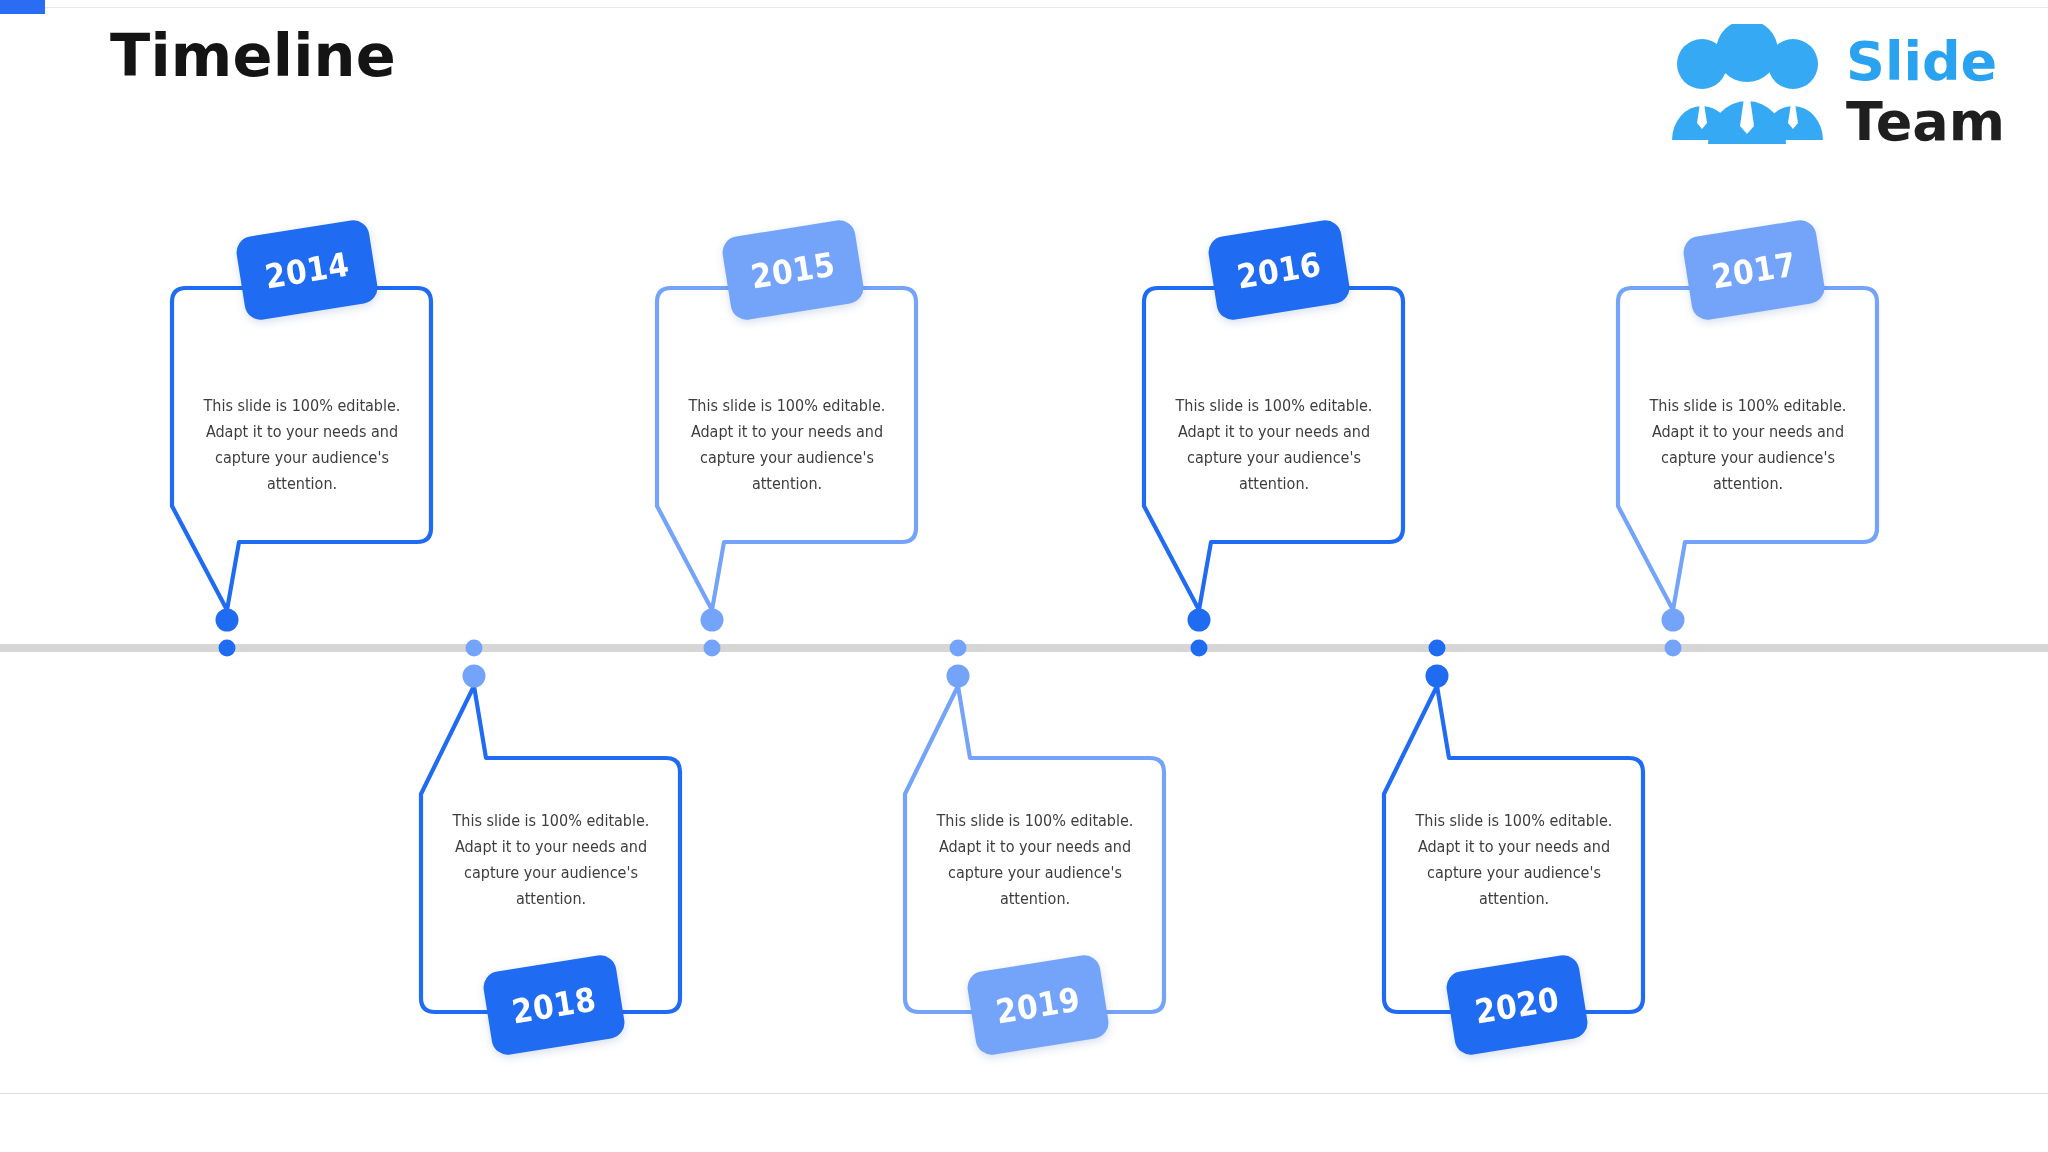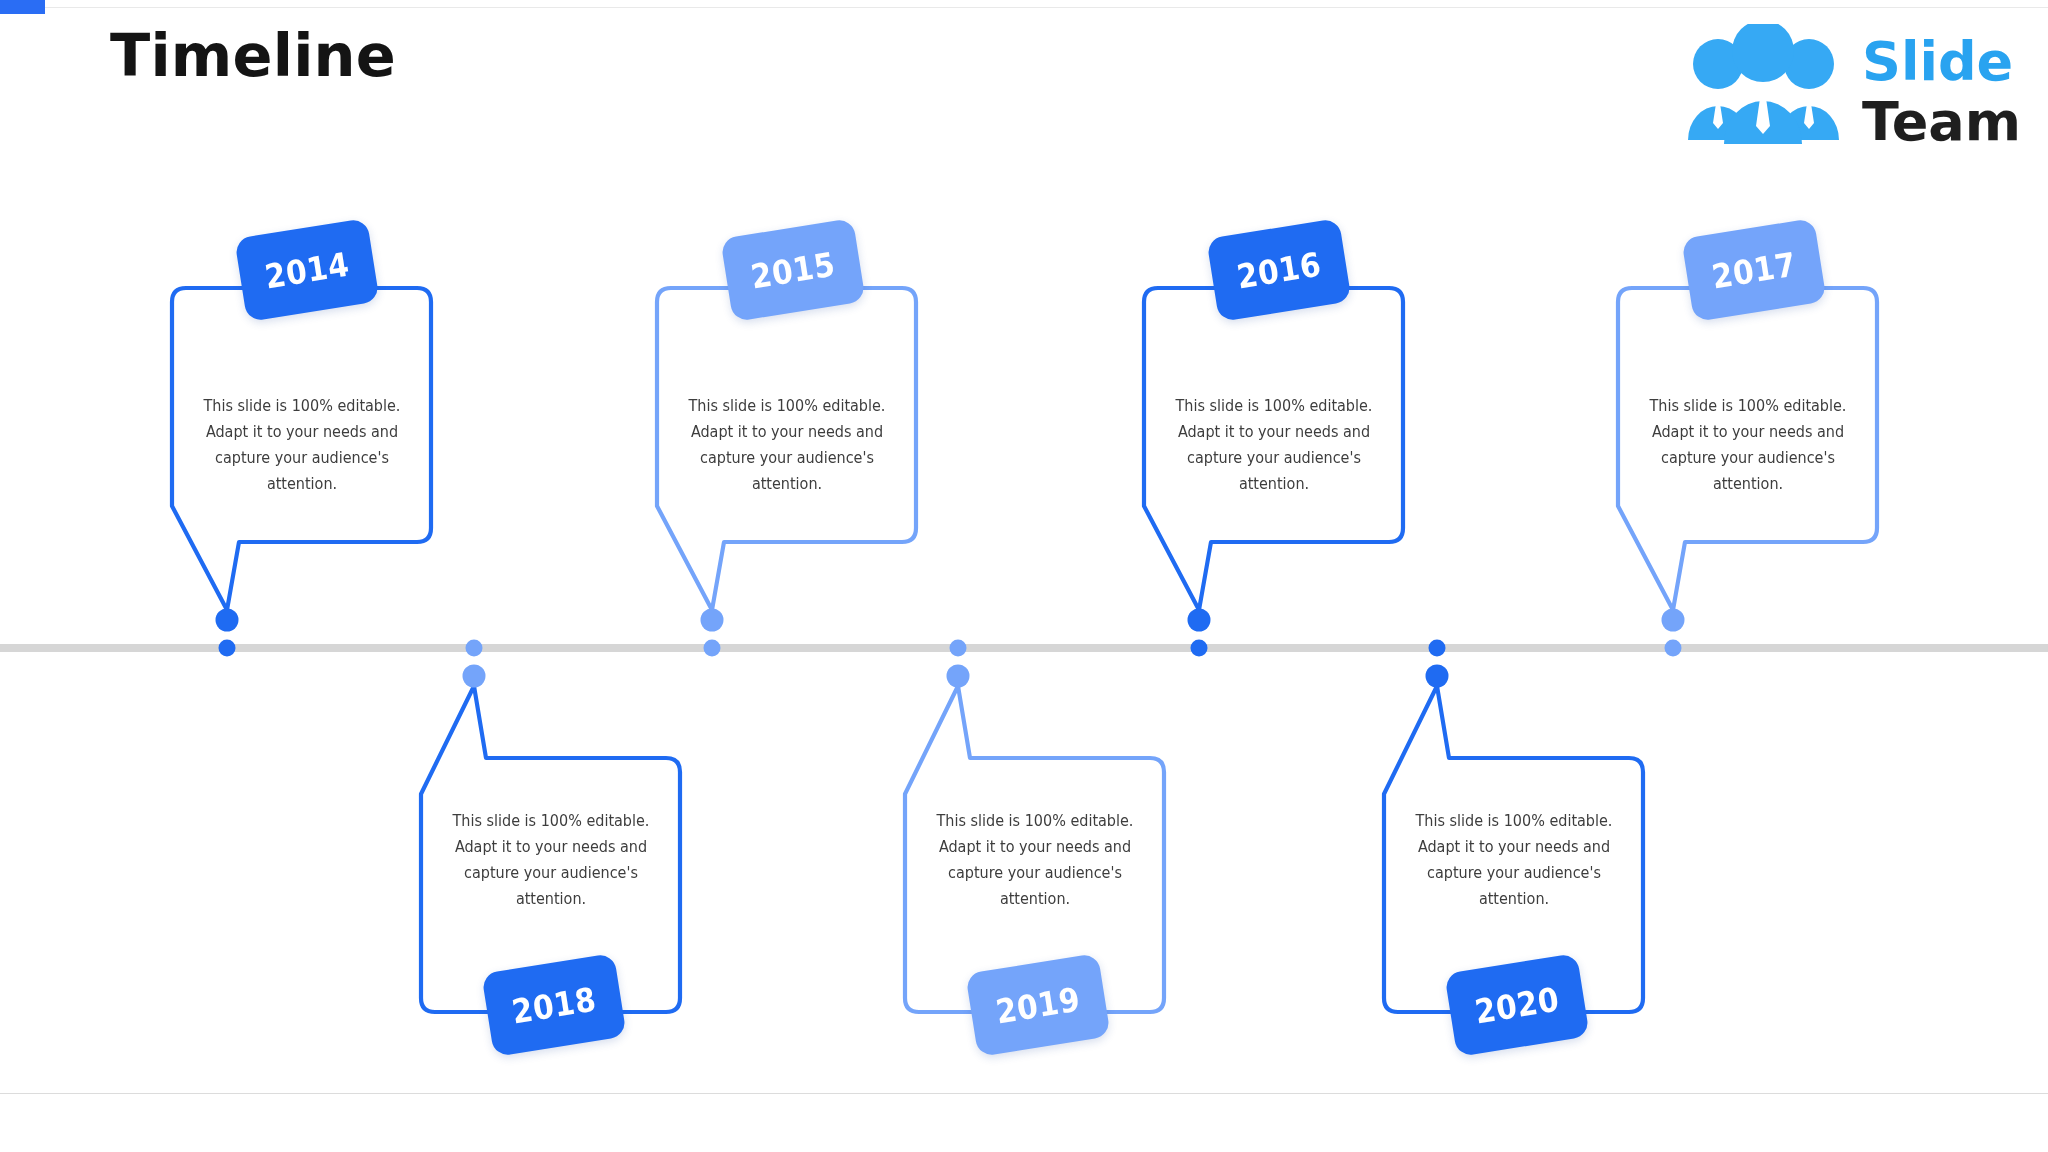--- a/index.html
+++ b/index.html
@@ -44,21 +44,21 @@
     color: #141414;
     letter-spacing: 0.2px;
     line-height: 1.1;
     white-space: nowrap;
     margin-left: 42px;
   }
 
   
   .logo {
     position: absolute;
-    right: 20px; top: 24px;
+    right: 36px; top: 24px;
     width: 352px; height: 122px;
   }
   .logo svg { display: block; }
 
   
   .stage {
     position: absolute;
     left: 0; top: 0;
     width: 2048px; height: 1152px;
     pointer-events: none;

